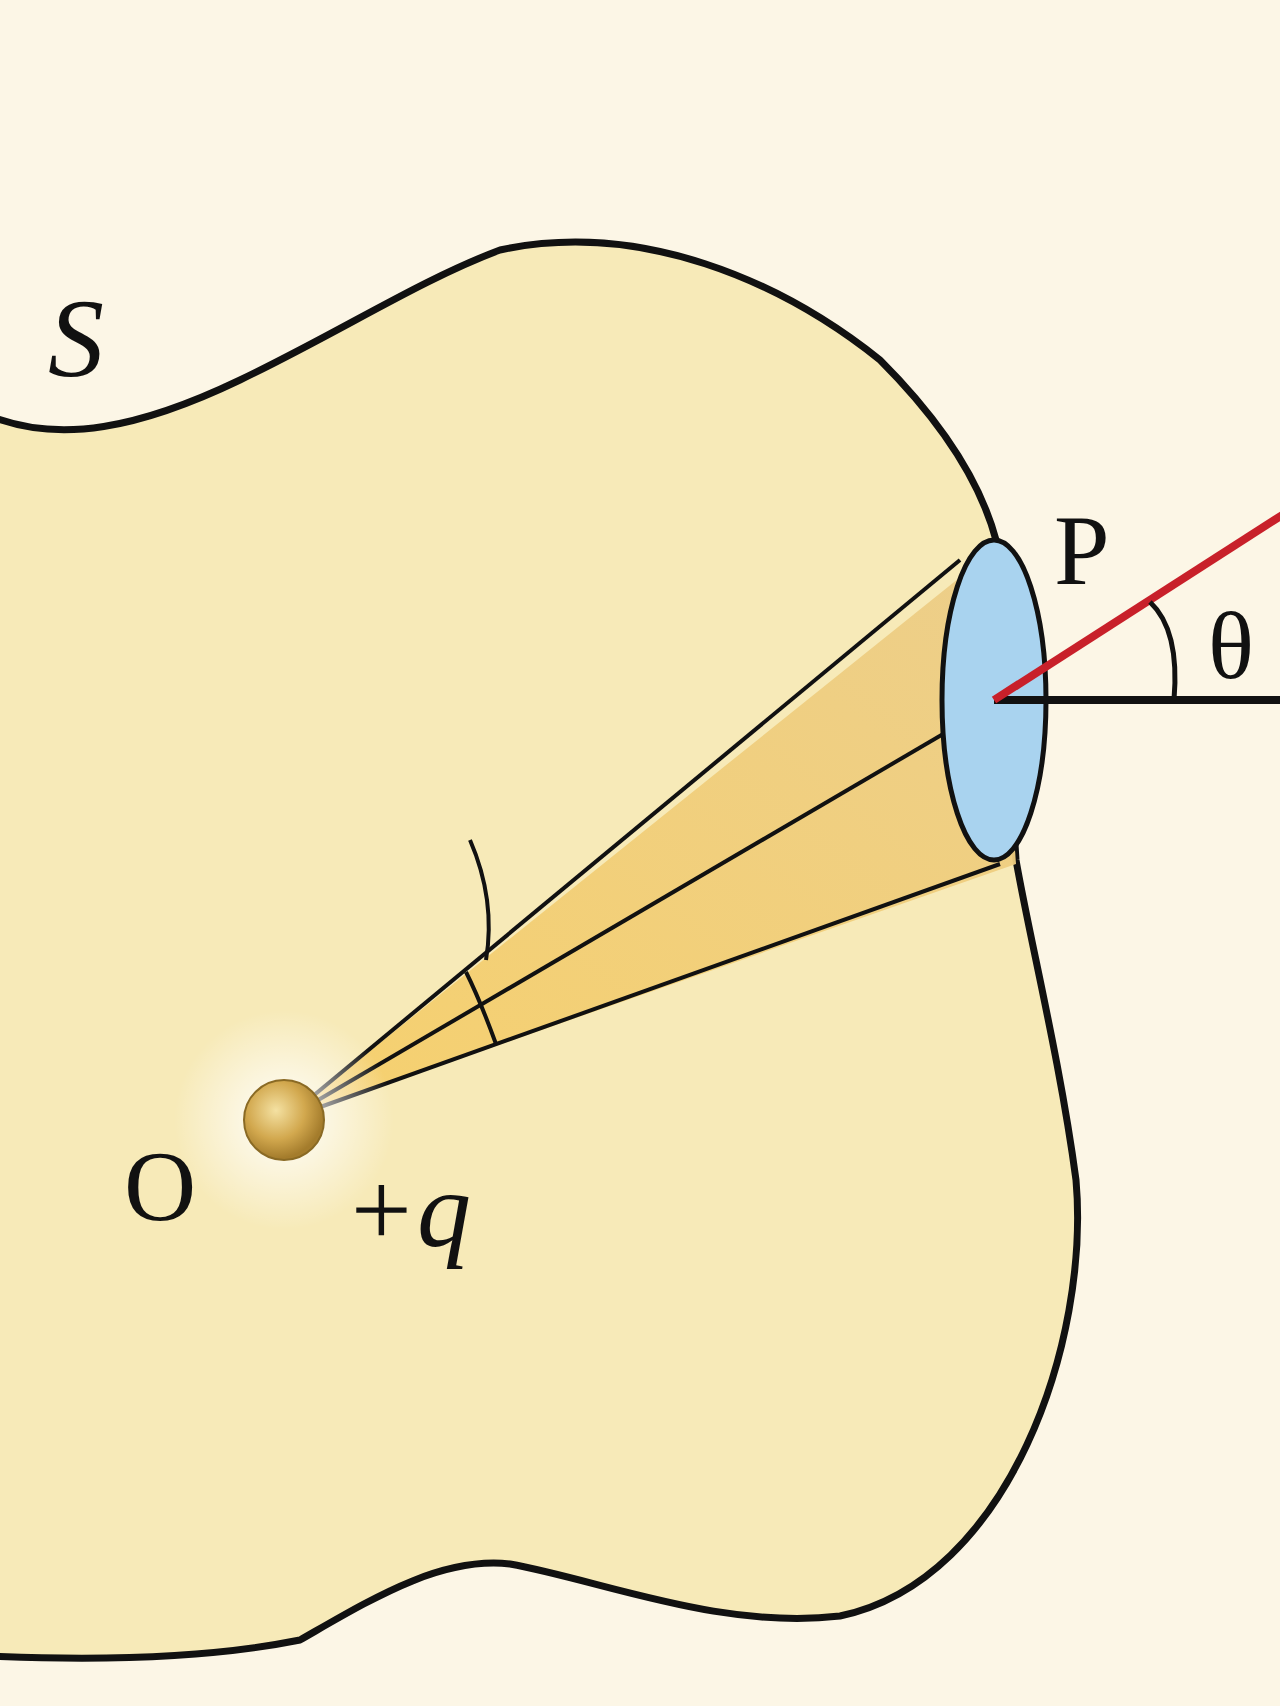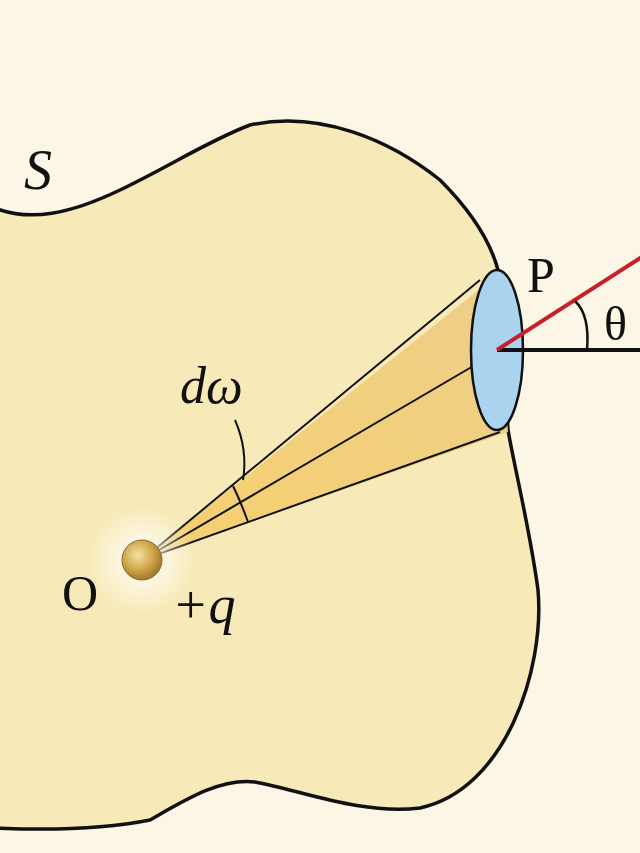--- a/index.html
+++ b/index.html
@@ -58,16 +58,15 @@
 
     <path d="M 575 301 Q 590 315 587 350" fill="none" stroke="#111" stroke-width="2.5"></path>
 
     <circle cx="142" cy="560" r="55" fill="url(#glow)"></circle>
     <circle cx="142" cy="560" r="20" fill="url(#ball)" stroke="#8a6a24" stroke-width="1"></circle>
   </svg>
 
   <span class="lbl ital" style="left:24px; top:142px; font-size:56px;">S</span>
   <span class="lbl" style="left:527px; top:250px; font-size:50px;">P</span>
   <span class="lbl" style="left:604px; top:300px; font-size:48px;">θ</span>
-  <span class="lbl ital" style="left:180px; top:360px; font-size:52px;">dω</span>
   <span class="lbl" style="left:62px; top:568px; font-size:50px;">O</span>
   <span class="lbl ital" style="left:172px; top:578px; font-size:54px;">+q</span>
 </div>
 
 </body></html>

